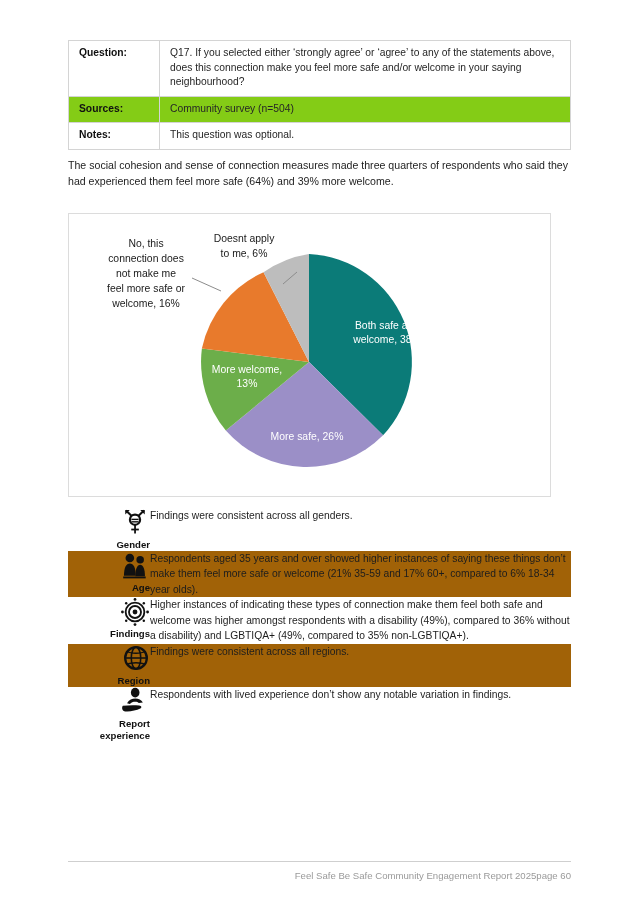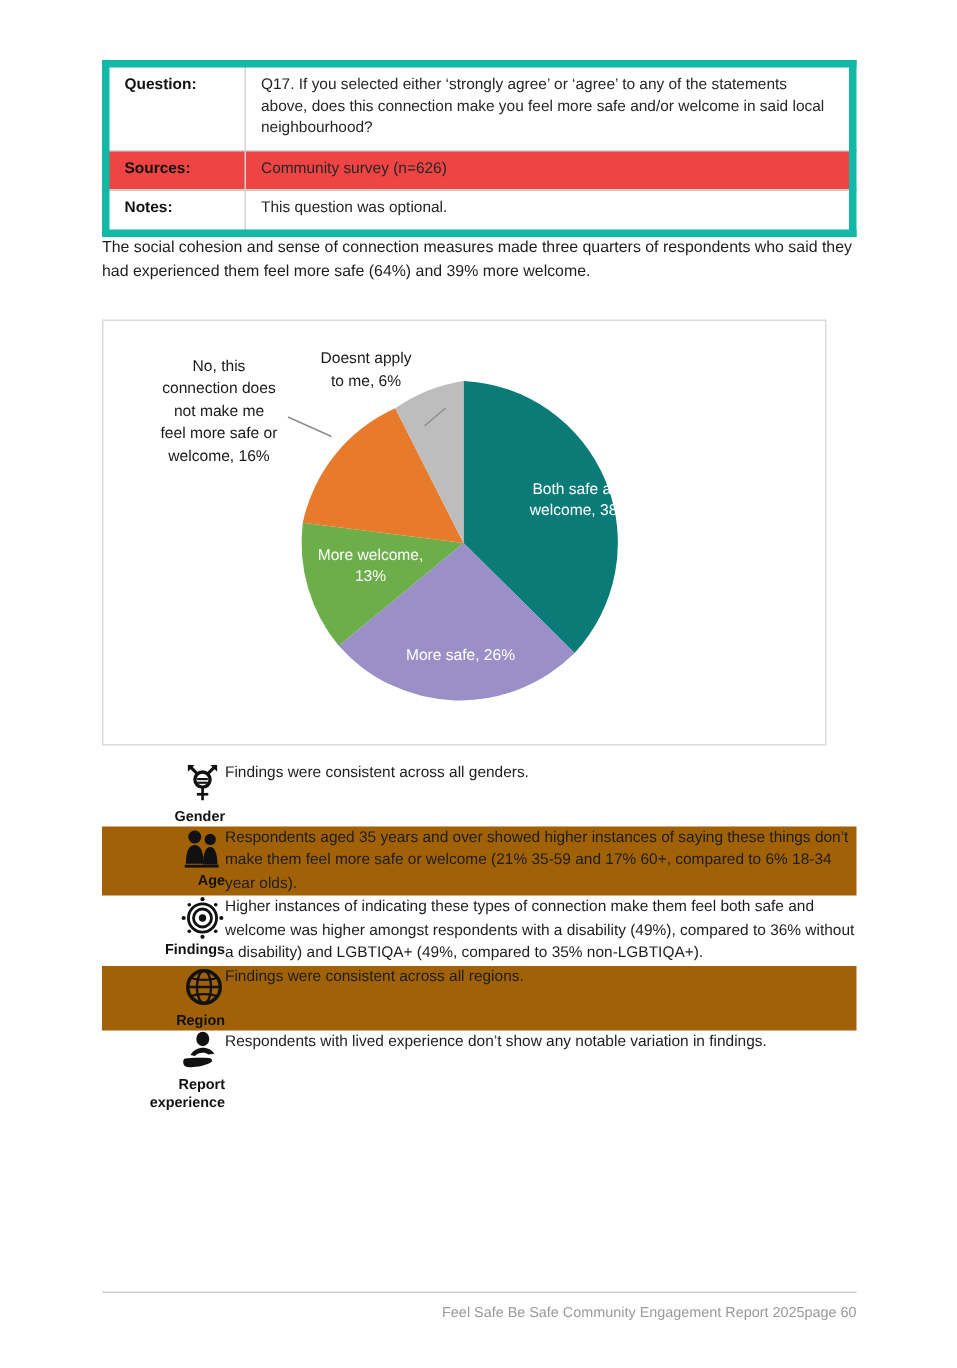--- a/index.html
+++ b/index.html
@@ -22,37 +22,37 @@
     height: 912px;
   }
 
   
   .meta-table {
     position: absolute;
     left: 68px;
     top: 40px;
     width: 503px;
     border-collapse: collapse;
-    border: 5px solid #14b8a6;
+    border: 1px solid #14b8a6;
     table-layout: fixed;
   }
   .meta-table td {
     border: 1px solid #d4d4d4;
     padding: 5px 8px 6px 10px;
     font-size: 10.3px;
     line-height: 1.42;
     vertical-align: top;
   }
   .meta-label {
     width: 72px;
     font-weight: bold;
     color: #111;
   }
   .meta-value { color: #262626; }
-  .row-shaded td { background: #ef4444; }
+  .row-shaded td { background: #84cc16; }
 
   
   .body-para {
     position: absolute;
     left: 68px;
     top: 146px;
     width: 500px;
     font-size: 10.6px;
     line-height: 1.55;
     color: #1d1d1d;
@@ -153,25 +153,25 @@
 </style>
 </head>
 <body>
 
 <div class="page">
 
   <table class="meta-table">
     <tbody>
       <tr>
         <td class="meta-label">Question:</td>
-        <td class="meta-value">Q17. If you selected either ‘strongly agree’ or ‘agree’ to any of the statements above, does this connection make you feel more safe and/or welcome in said local neighbourhood?</td>
+        <td class="meta-value">Q17. If you selected either ‘strongly agree’ or ‘agree’ to any of the statements above, does this connection make you feel more safe and/or welcome in your saying neighbourhood?</td>
       </tr>
       <tr class="row-shaded">
         <td class="meta-label">Sources:</td>
-        <td class="meta-value">Community survey (n=626)</td>
+        <td class="meta-value">Community survey (n=504)</td>
       </tr>
       <tr>
         <td class="meta-label">Notes:</td>
         <td class="meta-value">This question was optional.</td>
       </tr>
     </tbody>
   </table>
 
   <p class="body-para">The social cohesion and sense of connection measures made three quarters of respondents who said they had experienced them feel more safe (64%) and 39% more welcome.</p>
 

